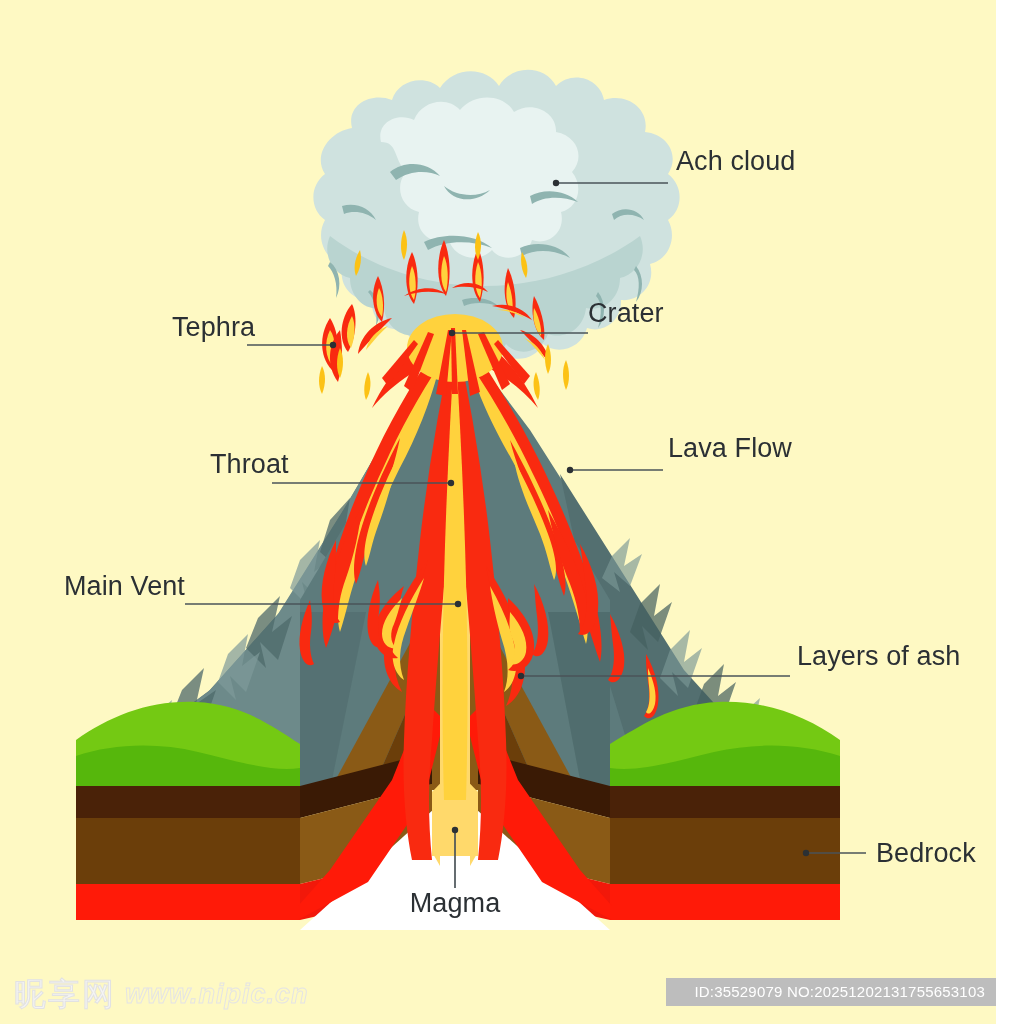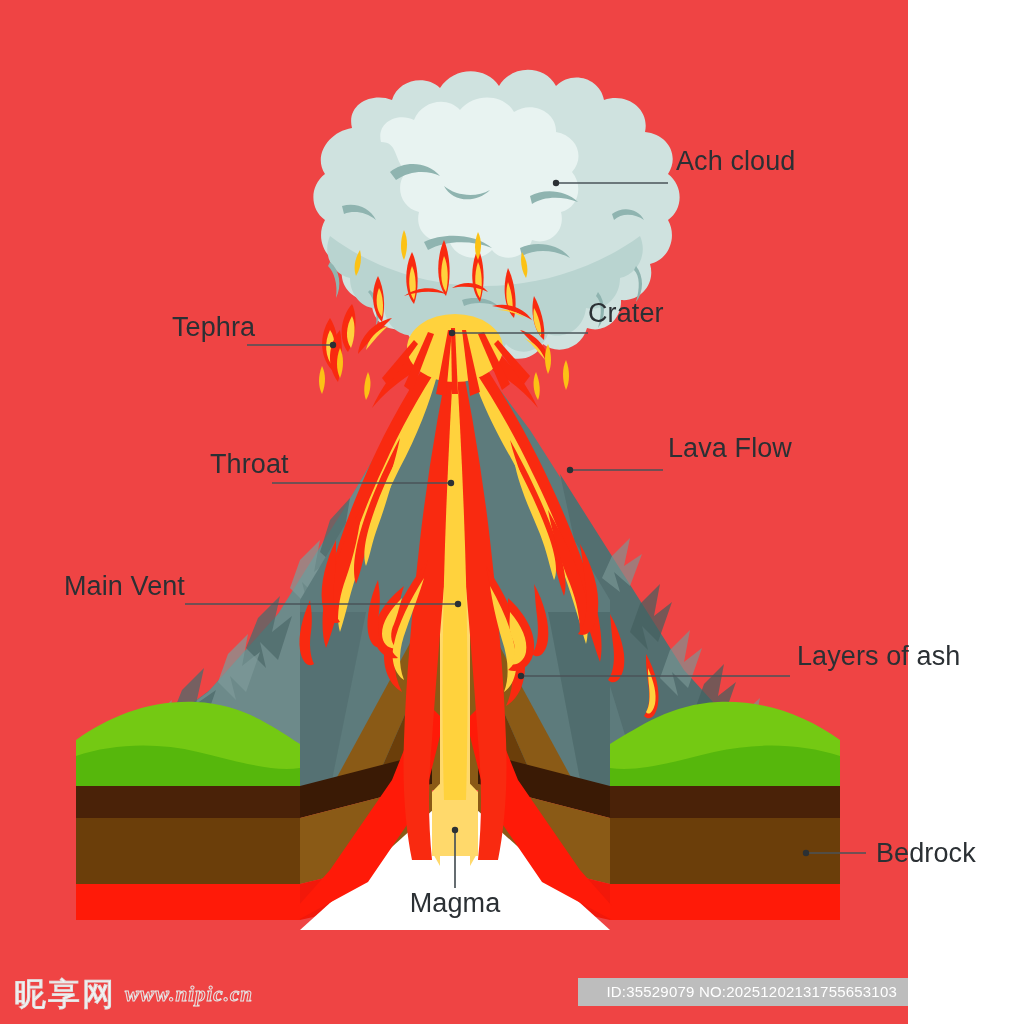--- a/index.html
+++ b/index.html
@@ -8,23 +8,23 @@
     background: #ffffff;
   }
   body {
     width: 1024px;
     height: 1024px;
     overflow: hidden;
     font-family: "Liberation Sans", sans-serif;
   }
   #stage {
     position: relative;
-    width: 908px;
+    width: 996px;
     height: 1024px;
-    background: #ef4444;
+    background: #fef9c3;
   }
   #diagram {
     position: absolute;
     left: 0;
     top: 0;
     width: 1024px;
     height: 1024px;
     display: block;
   }
   .lbl {
@@ -56,22 +56,22 @@
     font-family: "DejaVu Sans", sans-serif;
     font-size: 32px;
     font-weight: normal;
     color: transparent;
     -webkit-text-stroke: 1px #e2e2e2;
     text-shadow: 0 0 0 #f4f4f4;
     letter-spacing: 2px;
     line-height: 1;
   }
   #wm-url {
-    font-family: Liberation Serif, serif;
-    font-size: 21px;
+    font-family: Liberation Sans, sans-serif;
+    font-size: 27px;
     font-style: italic;
     font-weight: bold;
     color: transparent;
     -webkit-text-stroke: 1px #e4e4e4;
     letter-spacing: 1px;
     line-height: 1;
   }
   #idstrip {
     position: absolute;
     right: 0px;

